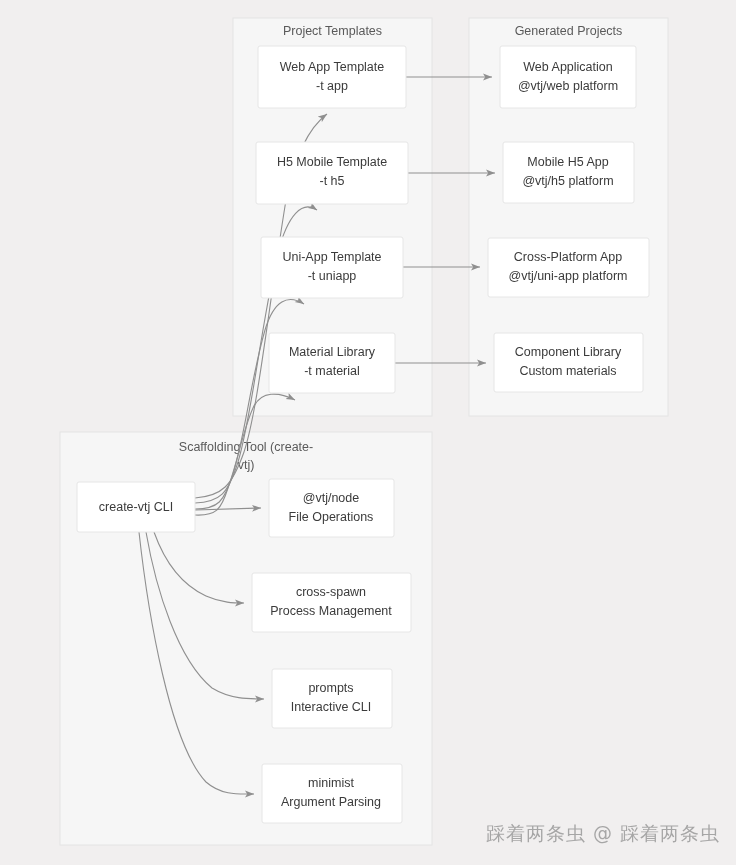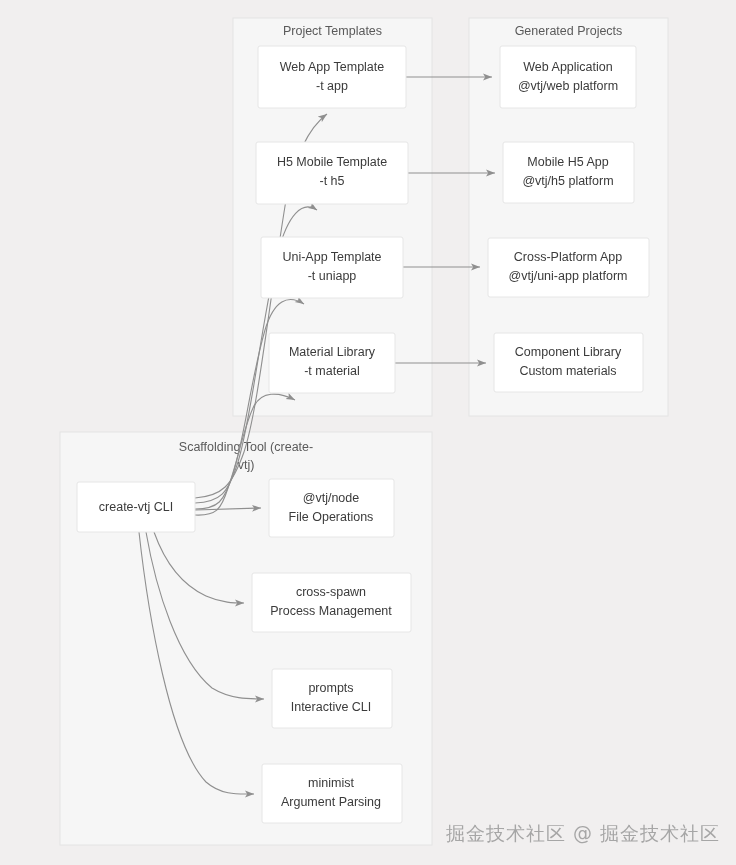--- a/index.html
+++ b/index.html
@@ -178,13 +178,13 @@
   </g>
 
   <g>
     <rect class="node-rect" x="262" y="764" width="140" height="59"></rect>
     <text class="node-text" x="331" y="784">minimist</text>
     <text class="node-text" x="331" y="803">Argument Parsing</text>
   </g>
 
 </svg>
 
-<div class="watermark">掘金技术社区 @ 掘金技术社区</div>
+<div class="watermark">踩着两条虫 @ 踩着两条虫</div>
 
 </body></html>

